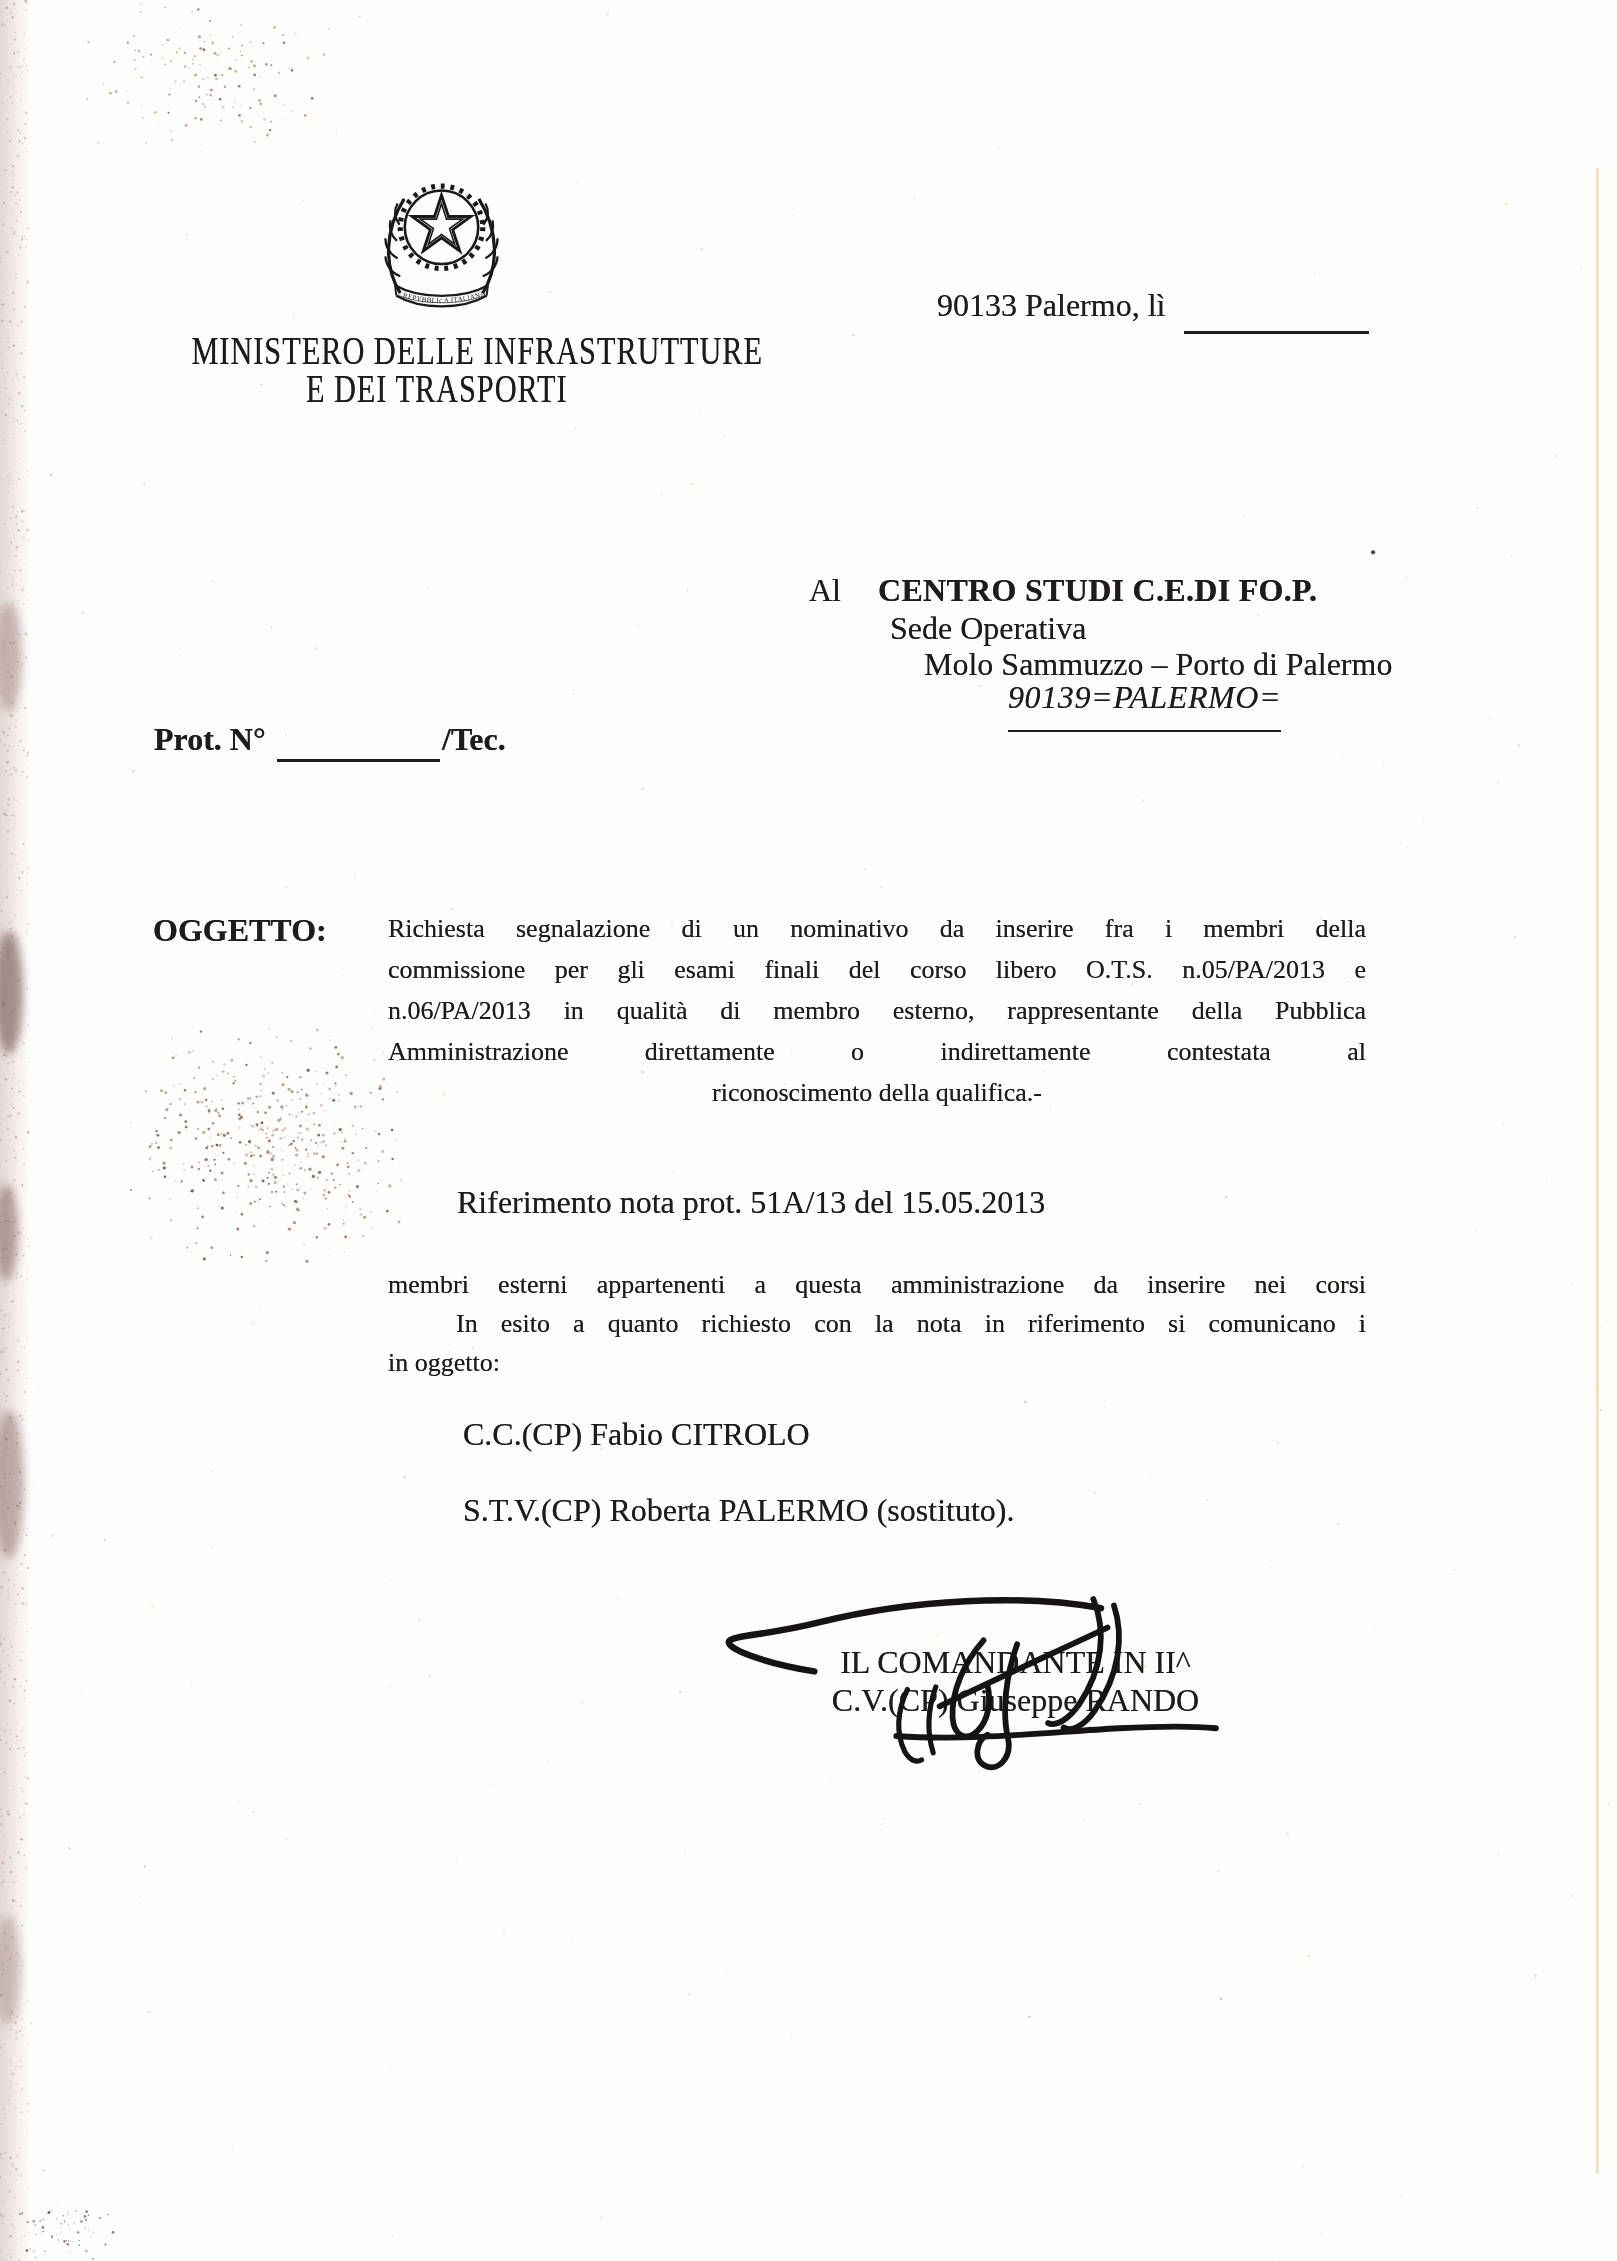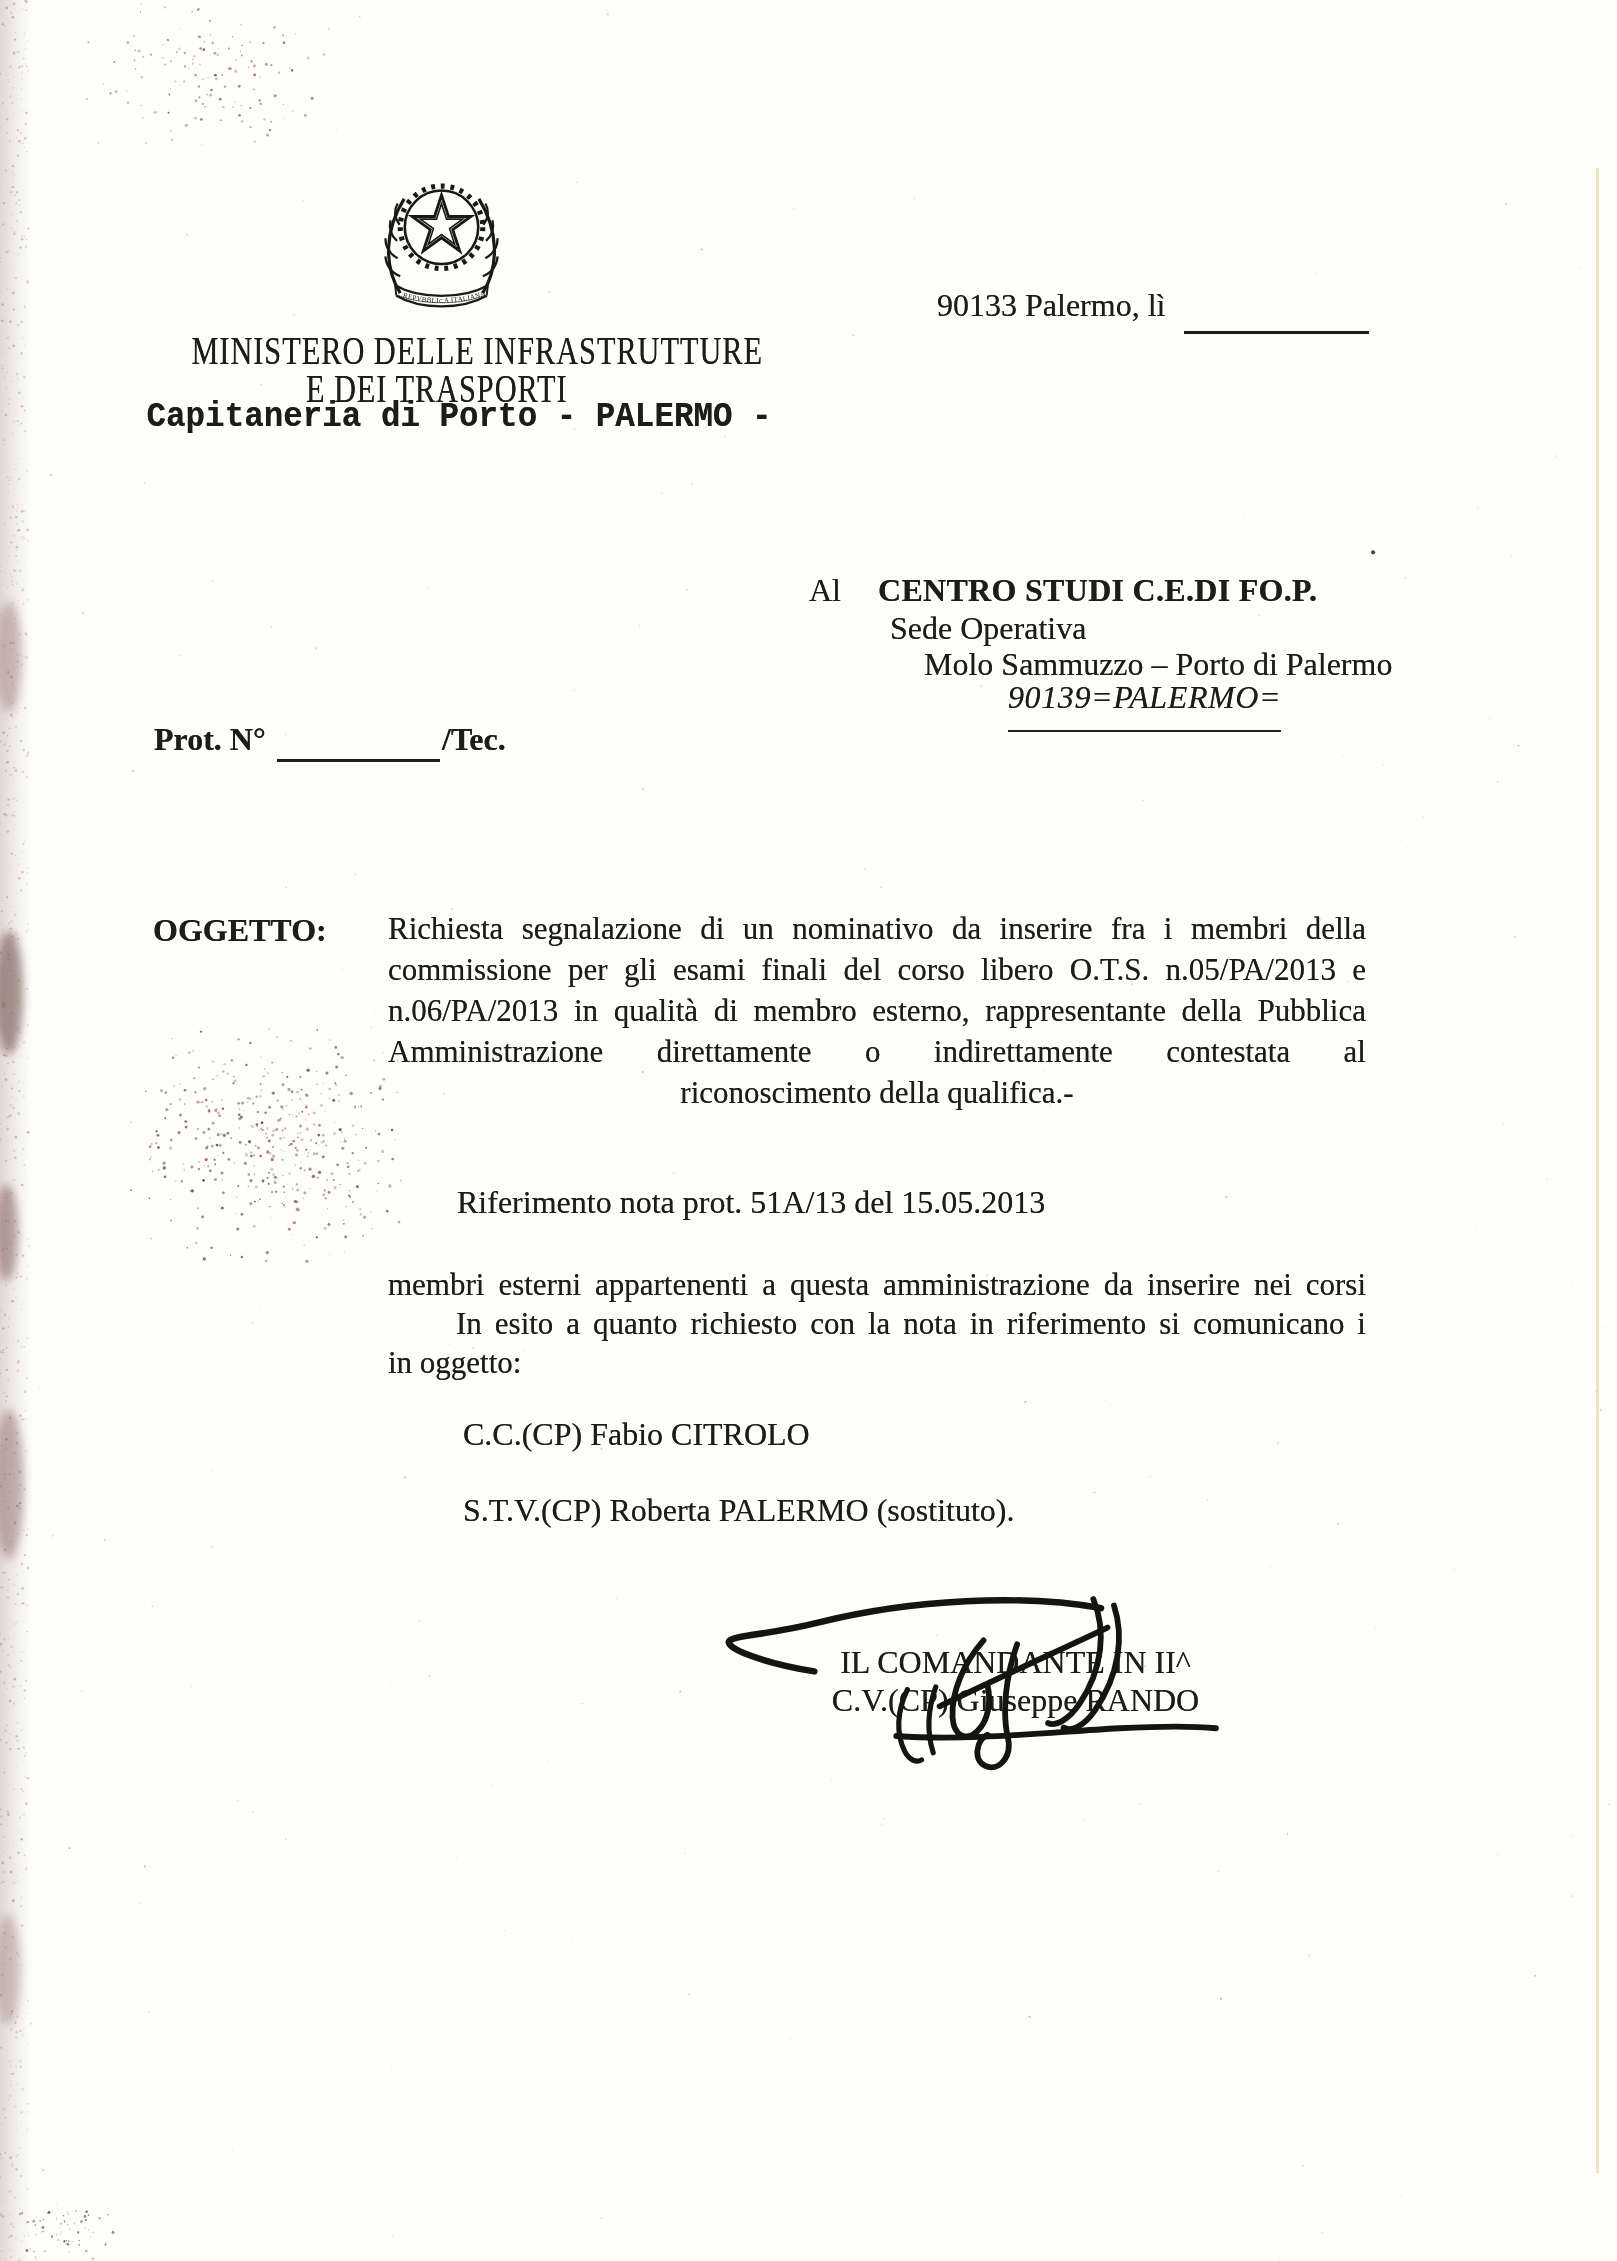--- a/index.html
+++ b/index.html
@@ -14,21 +14,21 @@
     white-space:nowrap; font-size:32px; line-height:1.1;
     text-shadow:0 0 0.4px rgba(25,22,20,0.75);
   }
   .bold{font-weight:700;}
   .center{text-align:center; white-space:nowrap;}
   .squeeze{display:inline-block; transform:scaleX(0.74); transform-origin:50% 50%; white-space:nowrap;}
   .squeeze-mono{display:inline-block; transform:scaleX(0.93); transform-origin:50% 50%; white-space:nowrap;}
   .ministry{font-size:41px; letter-spacing:1.3px; text-shadow:0 0 0.5px rgba(25,22,20,0.8);}
   .office{font-family:"Liberation Mono", monospace; font-size:35px; font-weight:700; text-shadow:0 0 0.3px rgba(25,22,20,0.7);}
   .blank-line{background:#201e1c; height:2.6px;}
-  .para{font-size:31px; text-shadow:0 0 0.4px rgba(25,22,20,0.75);}
+  .para{font-size:26px; text-shadow:0 0 0.4px rgba(25,22,20,0.75);}
   .jline{text-align:justify; text-align-last:justify; line-height:41px; height:41px;}
   .jline2{text-align:justify; text-align-last:justify; line-height:39px; height:39px;}
   .plainline{text-align:center; line-height:41px; height:41px;}
   .plainline2{text-align:left; line-height:39px; height:39px;}
   .indent{text-indent:68px;}
   .city-underlined{
     font-style:italic; letter-spacing:0.6px;
     border-bottom:2.6px solid #201e1c; padding-bottom:15px;
   }
   .edge-band{
@@ -80,23 +80,20 @@
     <text font-size="11" font-family="Liberation Serif, serif" fill="#1a1917" letter-spacing="0.5">
       <textPath href="#ribbonPath" startOffset="6%">REPVBBLICA ITALIANA</textPath>
     </text>
   </svg>
 
   <div class="abs center" style="left:91px;top:326px;width:692px;">
     <span class="squeeze ministry">MINISTERO DELLE INFRASTRUTTURE</span>
   </div>
   <div class="abs center" style="left:91px;top:364px;width:692px;">
     <span class="squeeze ministry">E DEI TRASPORTI</span>
-  </div>
-  <div class="abs center" style="left:113px;top:397px;width:692px;">
-    <span class="squeeze-mono office">Capitaneria di Porto - PALERMO -</span>
   </div>
 
   <div class="abs txt" style="left:937px;top:288px;font-size:32px;">90133 Palermo, lì</div>
   <div class="abs blank-line" style="left:1184px;top:331px;width:185px;"></div>
 
   <div class="abs txt" style="left:809px;top:573px;">Al</div>
   <div class="abs txt bold" style="left:878px;top:573px;letter-spacing:0.3px;">CENTRO STUDI C.E.DI FO.P.</div>
   <div class="abs txt" style="left:890px;top:611px;">Sede Operativa</div>
   <div class="abs txt" style="left:890px;top:647px;margin-left:34px;">Molo Sammuzzo – Porto di Palermo</div>
   <div class="abs txt" style="left:1008px;top:680px;">

